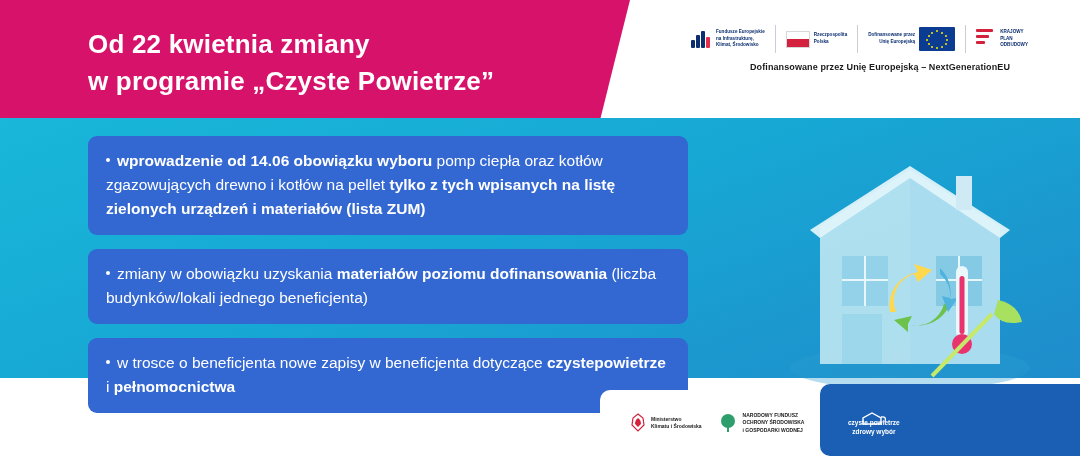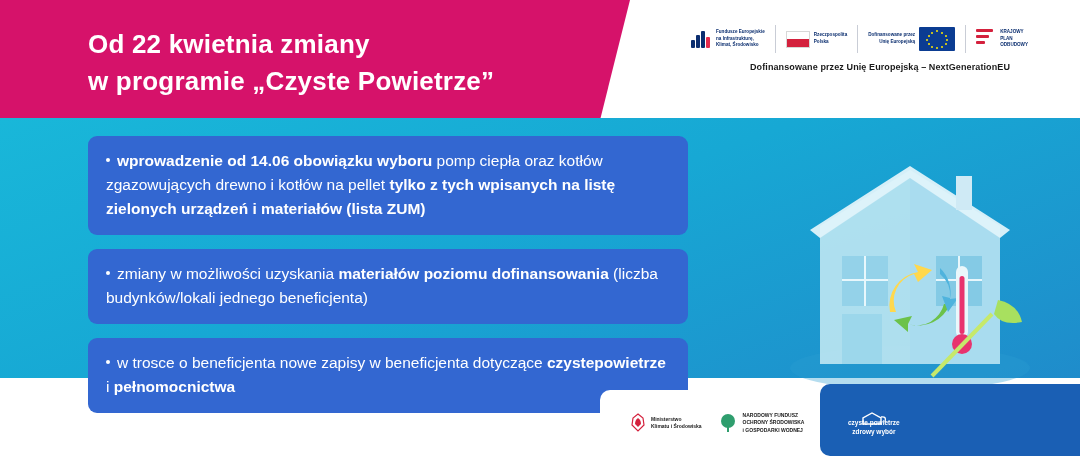--- a/index.html
+++ b/index.html
@@ -381,21 +381,21 @@
     </svg>
   </div>
 
   <div class="cards">
 
     <div class="card">
       <span class="dot"></span><span class="b">wprowadzenie od 14.06 obowiązku wyboru </span><span>pomp ciepła oraz kotłów zgazowujących drewno i kotłów na pellet </span><span class="b">tylko z tych wpisanych na listę zielonych urządzeń i materiałów (lista ZUM)</span>
     </div>
 
     <div class="card">
-      <span class="dot"></span><span>zmiany w możliwości uzyskania </span><span class="b">materiałów poziomu dofinansowania</span><span> (liczba budynków/lokali jednego beneficjenta)</span>
+      <span class="dot"></span><span>zmiany w obowiązku uzyskania </span><span class="b">materiałów poziomu dofinansowania</span><span> (liczba budynków/lokali jednego beneficjenta)</span>
     </div>
 
     <div class="card">
       <span class="dot"></span><span>w trosce o beneficjenta nowe zapisy w beneficjenta dotyczące </span><span class="b">czystepowietrze</span><span> i </span><span class="b">pełnomocnictwa</span>
     </div>
   </div>
 
   <div class="bottom-area"></div>
 
   <div class="bottom-white-panel">

